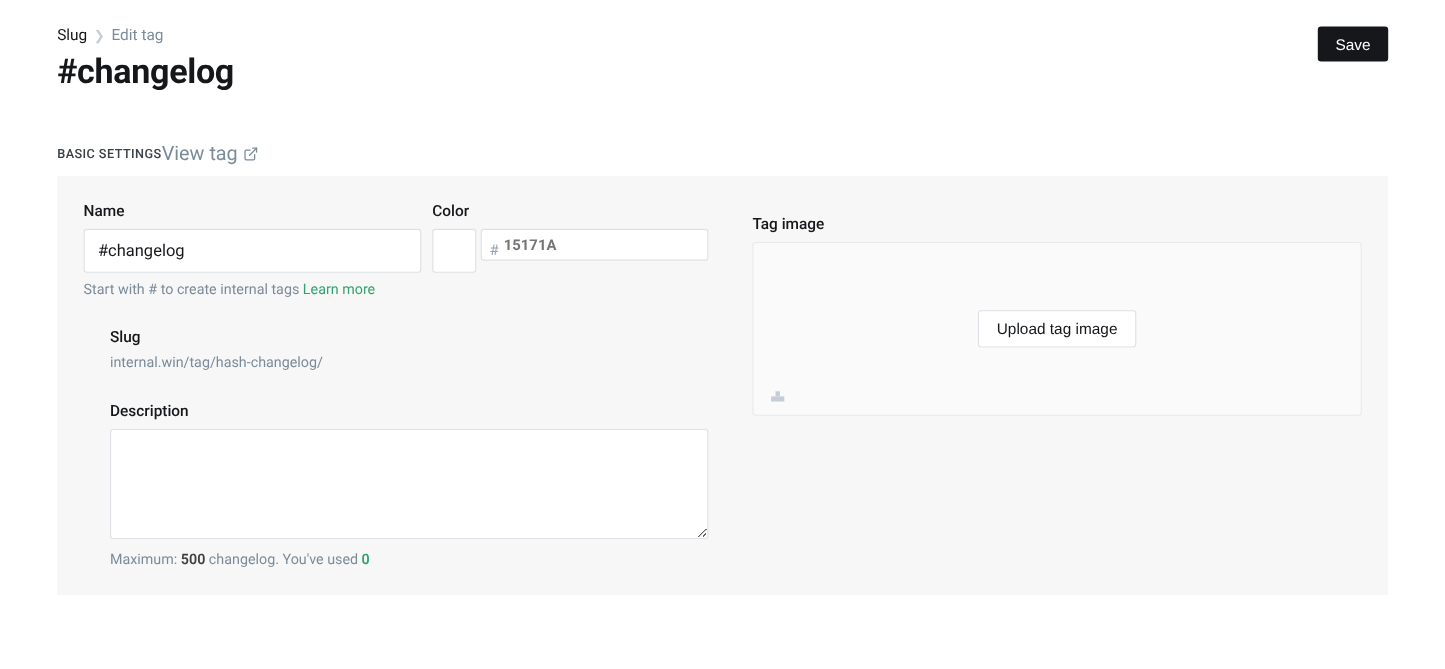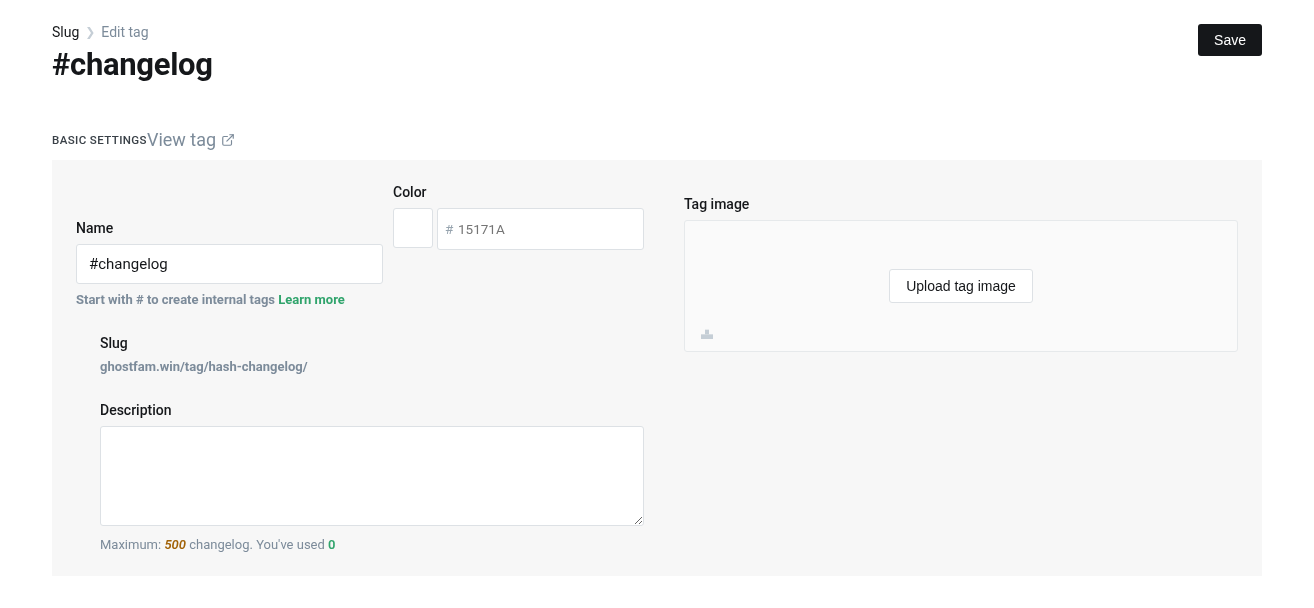--- a/index.html
+++ b/index.html
@@ -78,21 +78,21 @@
     display: flex;
     gap: 40px;
   }
   .col-left { flex: 0 0 568px; }
   .col-right { flex: 1; margin-top: 12px; }
   .row-name-color {
     display: flex;
     gap: 10px;
     align-items: flex-start;
   }
-  .field-name { flex: 1; min-width: 0; margin-top: 36px; }
+  .field-name { flex: 1; min-width: 0; }
   .field-color { flex: 0 0 110px; }
   .field-label {
     display: block;
     font-size: 14px;
     color: #15171a;
     font-weight: 500;
     margin-bottom: 8px;
   }
   .text-input {
     width: 100%;
@@ -112,35 +112,35 @@
   }
   .color-swatch {
     width: 40px;
     height: 40px;
     border: 1px solid #dde1e5;
     border-radius: 3px;
     background: #fff;
   }
   .color-input {
     flex: 1;
-    height: 42px;
+    height: 29px;
     border: 1px solid #dde1e5;
     border-radius: 3px;
     background: #fff;
     padding: 0 8px;
     font-size: 13.5px;
     color: #97a4af;
     font-family: inherit;
     min-width: 0;
+    font-weight: bold;
   }
   .hint {
     font-size: 13px;
     color: #7c8b9a;
     margin-top: 8px;
-    font-weight: bold;
   }
   .hint .lm {
     color: #30a46c;
     text-decoration: none;
     cursor: pointer;
   }
   .field-block {
     margin-top: 28px;
     padding-left: 24px;
   }
@@ -154,26 +154,26 @@
     font-size: 15px;
     color: #15171a;
     font-family: inherit;
     resize: both;
   }
   .count-line {
     font-size: 13px;
     color: #7c8b9a;
     margin-top: 8px;
   }
-  .count-line .max-n { color: #a16207; font-weight: 600; font-style: italic; }
+  .count-line .max-n { color: #404040; font-weight: 600; }
   .count-line .used-n { color: #30a46c; font-weight: 600; }
   .uploader {
     border: 1px solid #e6e9eb;
     background: #fafafa;
-    height: 132px;
+    height: 158px;
     border-radius: 3px;
     position: relative;
     display: flex;
     align-items: center;
     justify-content: center;
   }
   .upload-btn {
     background: #fff;
     border: 1px solid #dde1e5;
     border-radius: 3px;
@@ -239,21 +239,21 @@
               <div style="position:relative; flex:1; min-width:0;">
                 <span style="position:absolute; left:8px; top:50%; transform:translateY(-50%); color:#97a4af; font-size:13.5px;">#</span>
                 <input type="text" class="color-input" style="padding-left: 20px;" placeholder="15171A">
               </div>
             </div>
           </div>
         </div>
 
         <div class="field-block">
           <label class="field-label">Slug</label>
-          <div class="hint">ghostfam.win/tag/hash-changelog/</div>
+          <div class="hint">internal.win/tag/hash-changelog/</div>
         </div>
 
         <div class="field-block">
           <label class="field-label">Description</label>
           <textarea class="textarea" style=""></textarea>
           <div class="count-line">
             <span>Maximum: </span><span class="max-n">500</span><span> changelog. You've used </span><span class="used-n">0</span>
           </div>
         </div>
 

